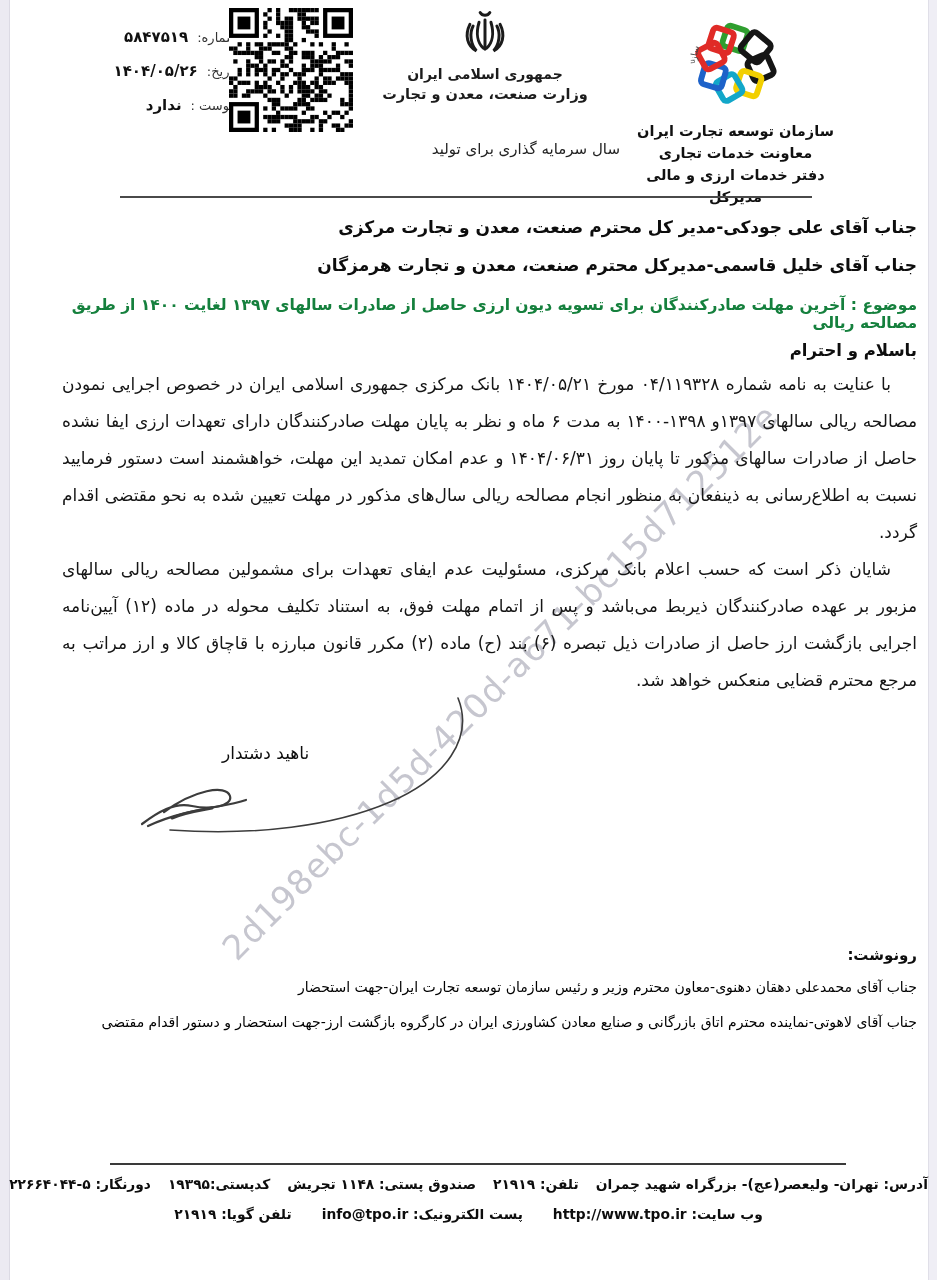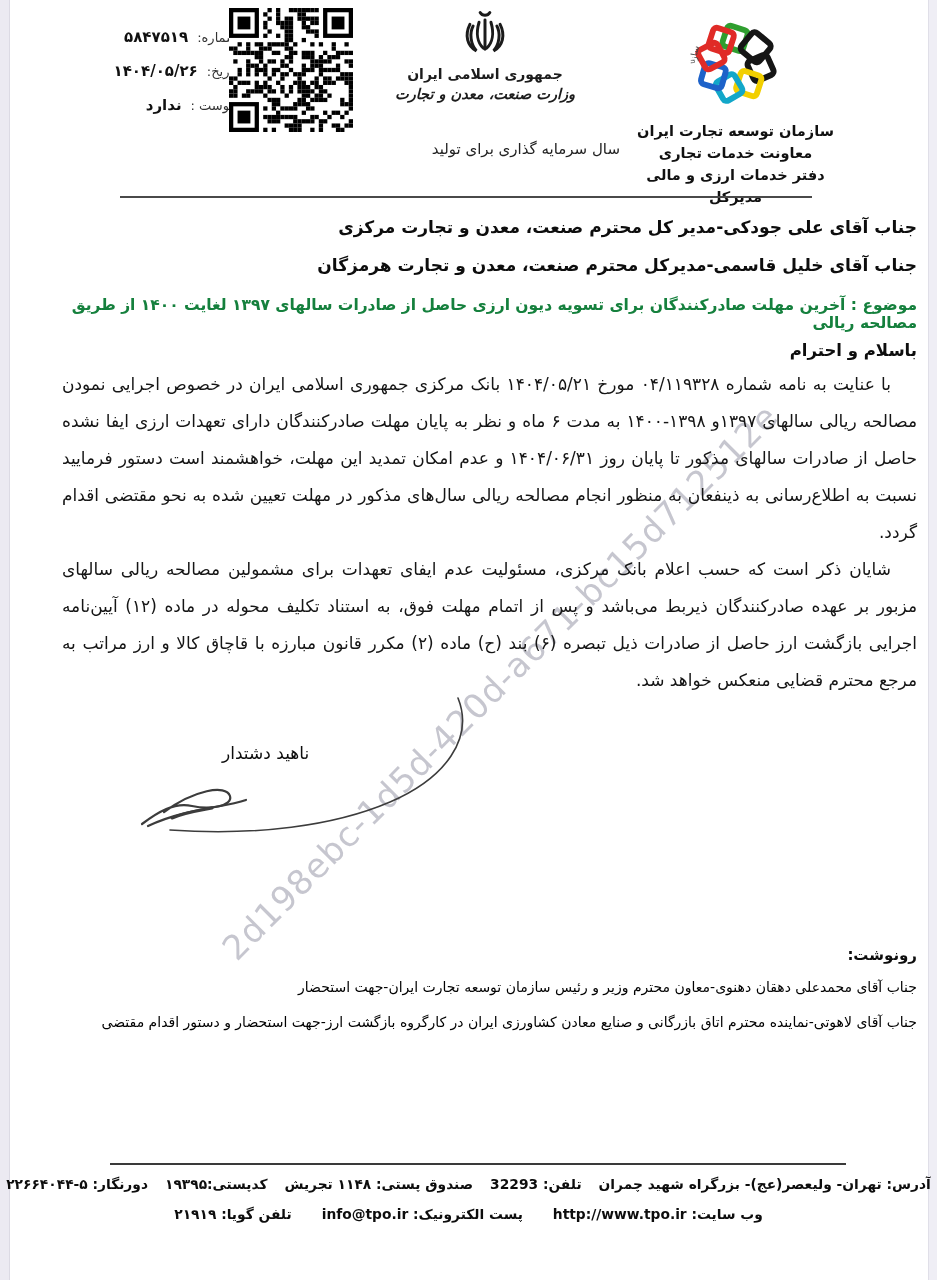--- a/index.html
+++ b/index.html
@@ -14,21 +14,21 @@
   .meta-row{display:flex;align-items:baseline;justify-content:flex-start;gap:9px;height:34px;}
   .meta-label{font-size:13px;color:#333;}
   .meta-value{font-weight:bold;font-size:15px;color:#111;}
 
   .qr{position:absolute;left:229px;top:8px;width:124px;height:124px;}
 
   
   .center-head{position:absolute;left:350px;top:6px;width:270px;text-align:center;}
   .emblem{height:54px;margin:0 auto;}
   .country{font-size:14px;font-weight:bold;margin-top:2px;}
-  .ministry{font-size:14.5px;font-weight:bold;margin-top:4px;font-style:italic;}
+  .ministry{font-size:14.5px;font-weight:bold;margin-top:4px;}
   .slogan{position:absolute;left:350px;top:140px;width:270px;text-align:right;font-size:15px;color:#222;}
 
   
   .org-head{position:absolute;left:588px;top:2px;width:295px;text-align:center;}
   .tpo-logo{width:118px;height:118px;margin:0 auto;display:block;}
   .org-line{font-size:14.5px;font-weight:bold;line-height:22px;color:#111;}
 
   .rule-top{position:absolute;top:196px;left:120px;width:692px;border-top:2px solid #4a4a4a;}
   .rule-bottom{position:absolute;top:1163px;left:110px;width:736px;border-top:2px solid #3a3a3a;}
 
@@ -469,21 +469,21 @@
   <div class="cc">
     <div class="cc-label">رونوشت:</div>
     <div class="cc-item">جناب آقای محمدعلی دهقان دهنوی-معاون محترم وزیر و رئیس سازمان توسعه تجارت ایران-جهت استحضار</div>
     <div class="cc-item">جناب آقای لاهوتی-نماینده محترم اتاق بازرگانی و صنایع معادن کشاورزی ایران در کارگروه بازگشت ارز-جهت استحضار و دستور اقدام مقتضی</div>
   </div>
 
   <div class="rule-bottom"></div>
 
   <div class="footer1">
     <span>آدرس: تهران- ولیعصر(عج)- بزرگراه شهید چمران</span>
-    <span>تلفن: 32293</span>
+    <span>تلفن: ۲۱۹۱۹</span>
     <span>صندوق پستی: ۱۱۴۸ تجریش</span>
     <span>کدپستی:۱۹۳۹۵</span>
     <span>دورنگار: ۵-۲۲۶۶۴۰۴۴</span>
   </div>
   <div class="footer2">
     <span>
       <span>وب سایت:</span>
       <span class="ltr">http://www.tpo.ir</span>
     </span>
     <span>

